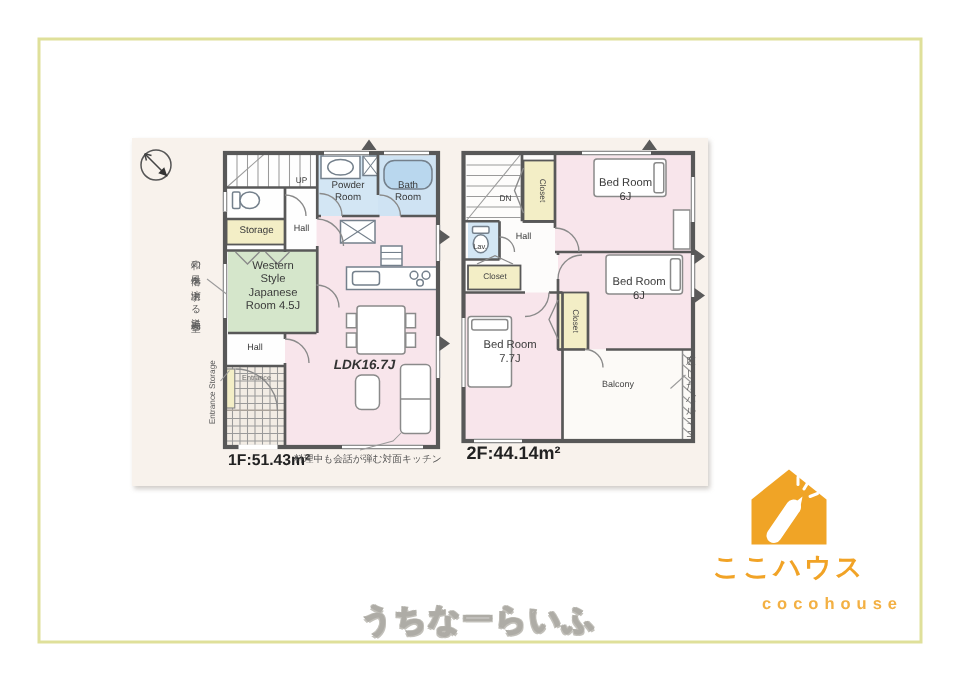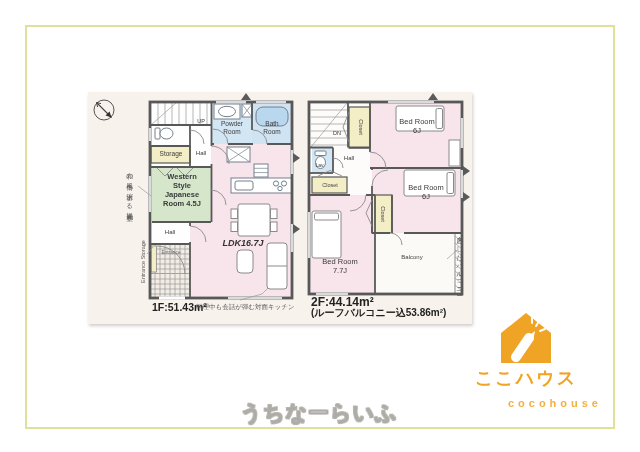--- a/index.html
+++ b/index.html
@@ -283,39 +283,38 @@
         <line x1="33" y1="12" x2="33" y2="7"></line>
       </g>
     </g>
   </svg>
 
   <div class="lbl" style="left:193px;top:118px;width:16px;font-size:5.5px;">UP</div>
   <div class="lbl" style="left:214px;top:120px;width:36px;font-size:6.5px;">Powder Room</div>
   <div class="lbl" style="left:257px;top:120px;width:30px;font-size:6.5px;">Bath Room</div>
   <div class="lbl" style="left:153px;top:150px;width:36px;font-size:6.5px;">Storage</div>
   <div class="lbl" style="left:192px;top:150px;width:18px;font-size:6px;">Hall</div>
-  <div class="lbl" style="left:160px;top:173px;width:44px;font-size:7.5px;font-weight:bold;">Western Style Japanese Room 4.5J</div>
+  <div class="lbl" style="left:160px;top:173px;width:44px;font-size:7.5px;">Western Style Japanese Room 4.5J</div>
   <div class="lbl bold" style="left:218px;top:238px;width:50px;font-size:9px;color:#333;font-style:italic;">LDK16.7J</div>
   <div class="lbl" style="left:161px;top:229px;width:18px;font-size:6px;">Hall</div>
   <div class="lbl" style="left:154px;top:250px;width:34px;font-size:4.8px;color:#666;">Entrance</div>
   <div class="lbl bold" style="left:152px;top:301px;width:70px;text-align:left;font-size:10.5px;color:#222;">1F:51.43m²</div>
   <div class="lbl" style="left:196px;top:302.5px;width:110px;text-align:left;font-size:6.5px;color:#555;">料理中も会話が弾む対面キッチン</div>
   <div class="lbl vtext note" style="left:126px;top:130px;height:118px;font-size:6.5px;">和の風情を演出する洋風和室</div>
   <div class="lbl rotm90 note" style="left:112px;top:257px;width:64px;height:9px;font-size:5.5px;">Entrance Storage</div>
 
   <div class="lbl" style="left:329px;top:130px;width:16px;font-size:5.5px;">DN</div>
   <div class="lbl rot90" style="left:340.5px;top:123px;width:38px;height:8px;font-size:5.5px;color:#444;">Closet</div>
   <div class="lbl" style="left:310px;top:163px;width:20px;font-size:5px;">Lav.</div>
   <div class="lbl" style="left:340px;top:155px;width:18px;font-size:6px;">Hall</div>
   <div class="lbl" style="left:313px;top:181.5px;width:34px;font-size:5.5px;color:#444;">Closet</div>
   <div class="lbl rot90" style="left:363px;top:210px;width:38px;height:8px;font-size:5.5px;color:#444;">Closet</div>
   <div class="lbl" style="left:399px;top:118px;width:36px;font-size:7.5px;">Bed Room 6J</div>
   <div class="lbl" style="left:408px;top:184px;width:36px;font-size:7.5px;">Bed Room 6J</div>
-  <div class="lbl" style="left:322px;top:226px;width:36px;font-size:7.5px;margin-top:32px;">Bed Room 7.7J</div>
+  <div class="lbl" style="left:322px;top:226px;width:36px;font-size:7.5px;">Bed Room 7.7J</div>
   <div class="lbl" style="left:394px;top:254px;width:36px;font-size:6px;color:#444;">Balcony</div>
   <div class="lbl bold" style="left:311px;top:294.5px;width:90px;text-align:left;font-size:12px;color:#222;">2F:44.14m²</div>
-  <div class="lbl bold" style="left:311px;top:306.5px;width:150px;text-align:left;font-size:10px;color:#222;">(ルーフバルコニー込53.86m²)</div>
   <div class="lbl vtext note" style="left:456px;top:226px;height:72px;font-size:6.5px;">広々としたバルコニー</div>
 
   <div id="logo-jp">ここハウス</div>
   <div id="logo-en">cocohouse</div>
   <div id="watermark">うちなーらいふ</div>
 </div>
 
 </body></html>

